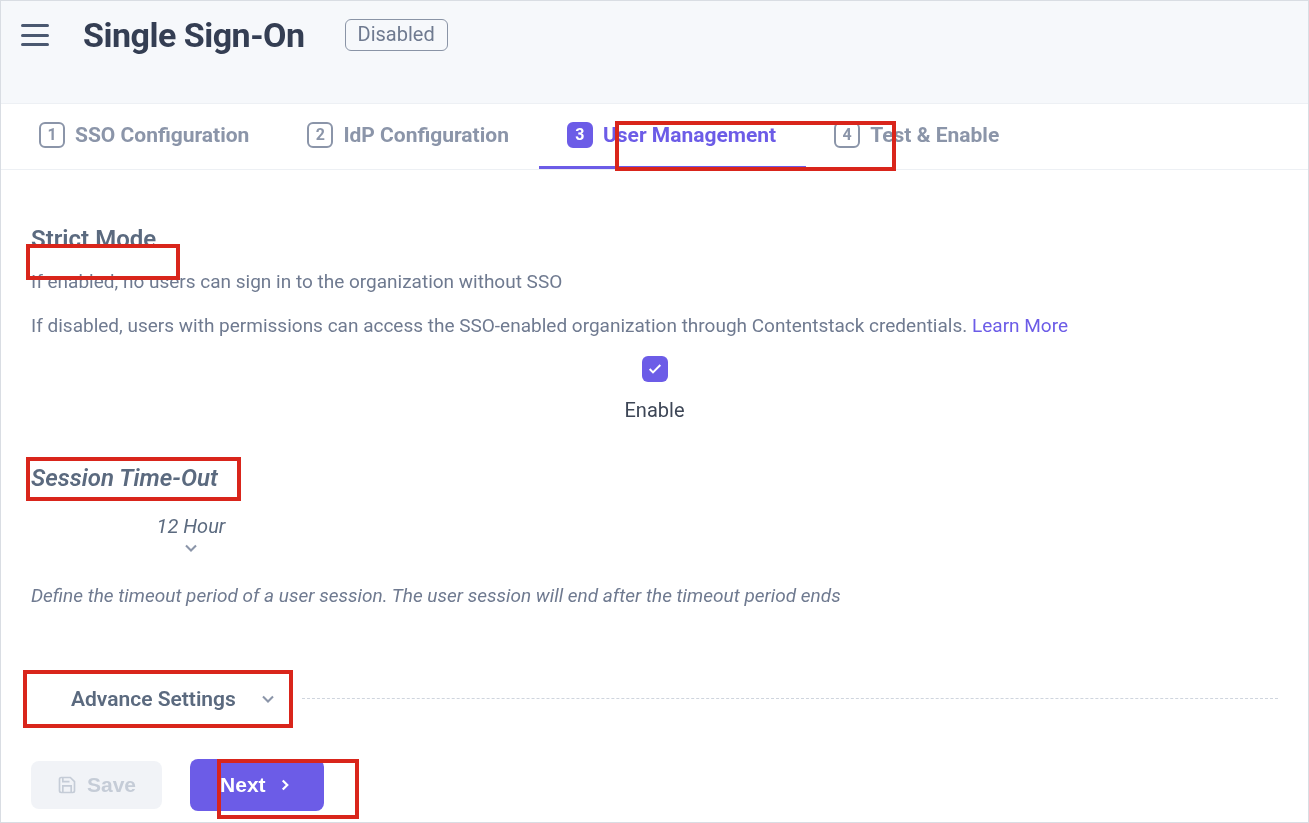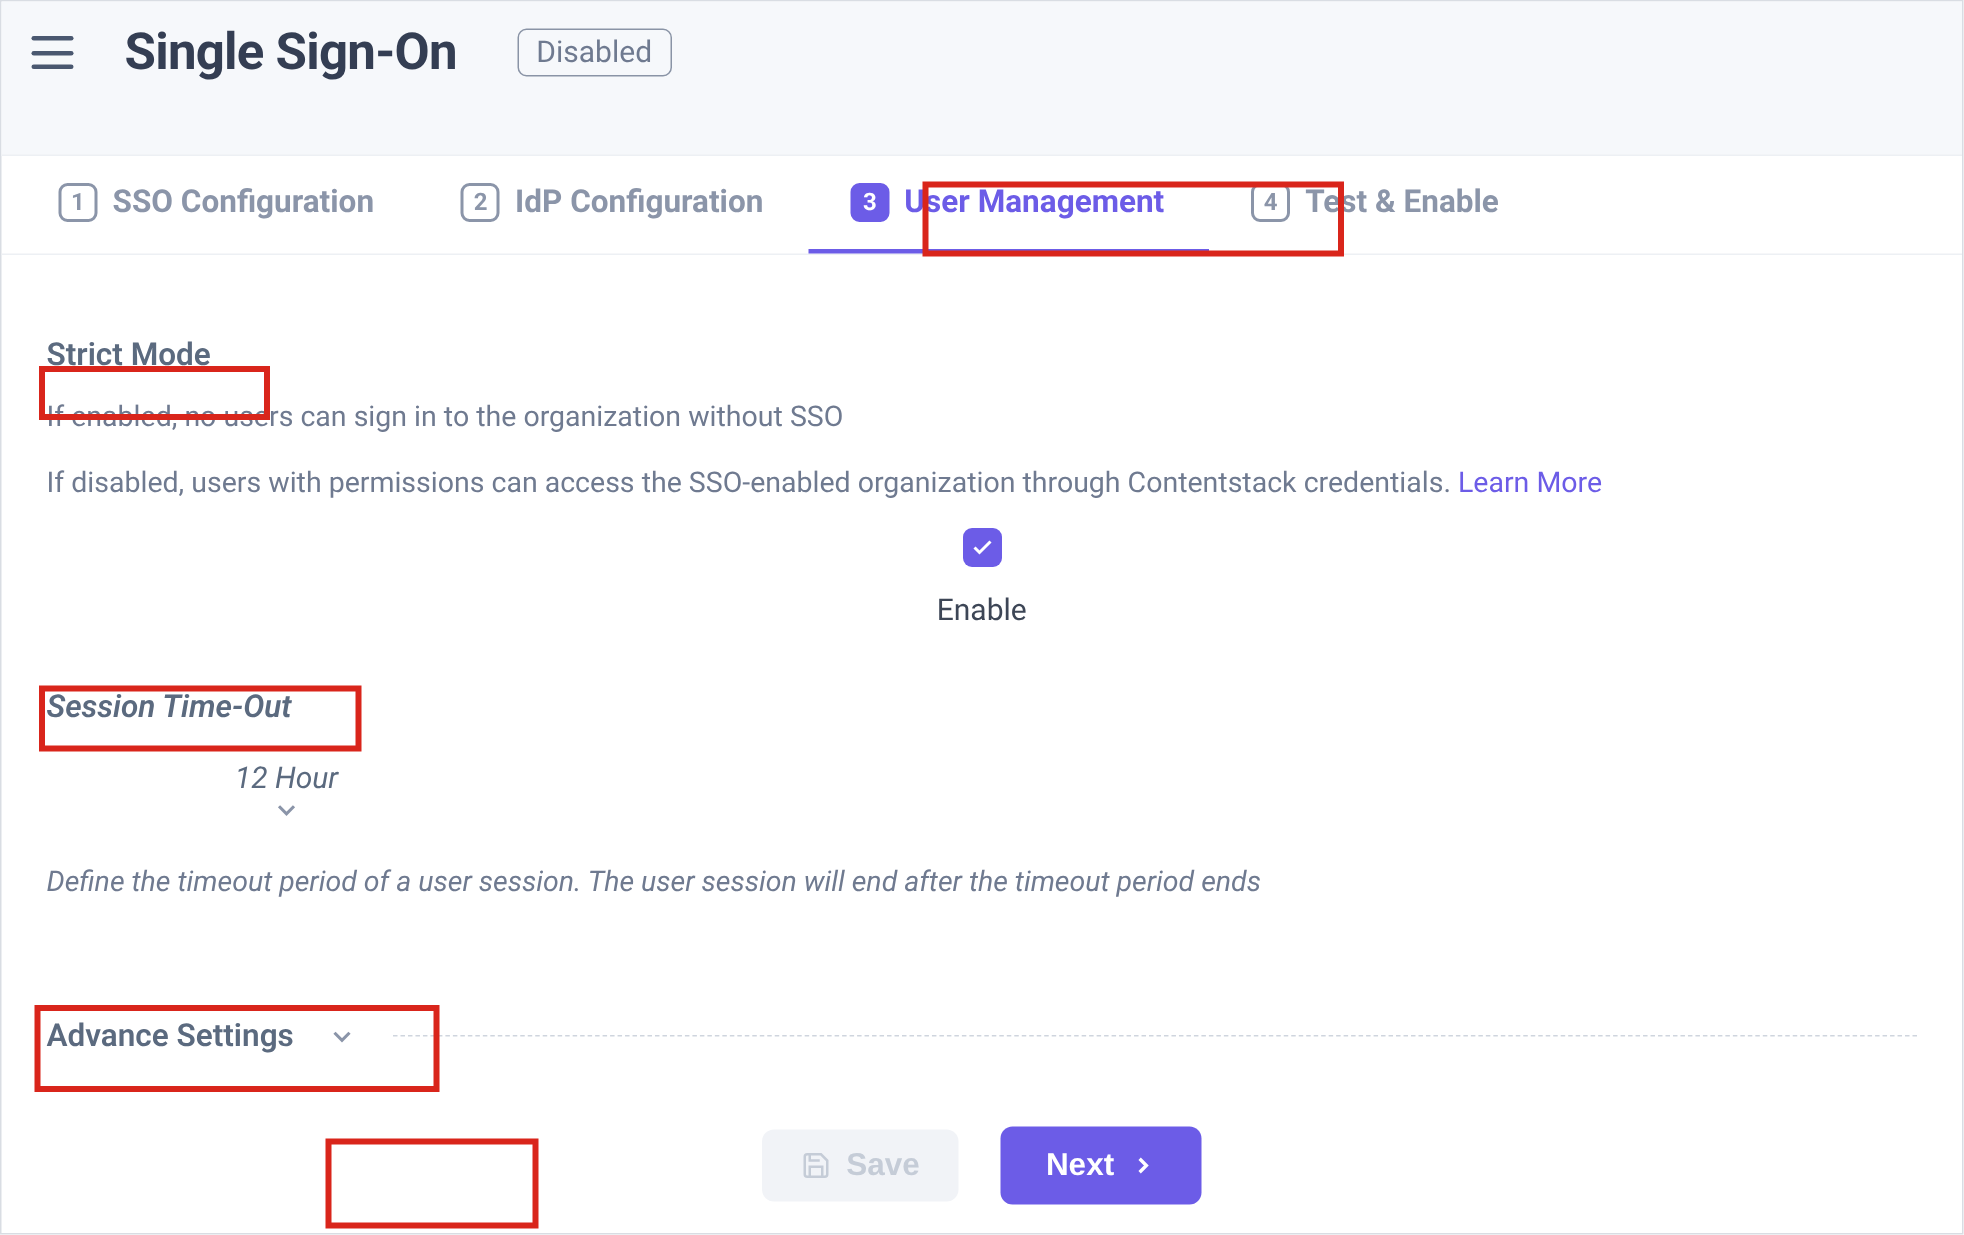--- a/index.html
+++ b/index.html
@@ -9,35 +9,35 @@
   .hamburger { width: 28px; height: 22px; display: flex; flex-direction: column; justify-content: space-between; cursor: pointer; }
   .hamburger span { display: block; height: 3px; background: #4a5870; border-radius: 2px; }
   .title { font-size: 34px; font-weight: 700; color: #343e53; letter-spacing: -0.5px; }
   .status-badge { border: 1.5px solid #8a94a6; border-radius: 6px; padding: 2px 12px 4px 12px; font-size: 20px; color: #6f7a90; margin-left: 6px; }
   .tabs { display: flex; border-bottom: 1px solid #edf0f4; padding: 0 10px; }
   .tab { display: flex; align-items: center; gap: 10px; padding: 18px 30px 18px 28px; font-size: 21px; font-weight: 700; color: #8b95a9; cursor: pointer; border-bottom: 3px solid transparent; }
   .tab .num { width: 26px; height: 26px; border: 2px solid #8b95a9; border-radius: 6px; display: flex; align-items: center; justify-content: center; font-size: 16px; font-weight: 700; line-height:1; color: #8b95a9; }
   .tab.active { color: #6c5ce7; border-bottom: 3px solid #6c5ce7; }
   .tab.active .num { background: #6c5ce7; border-color: #6c5ce7; color: #fff; }
   .content { padding: 55px 30px 20px 30px; }
-  .section-title { font-size: 21px; font-weight: 600; color: #5b6a7f; display: inline-block; }
+  .section-title { font-size: 24px; font-weight: 600; color: #5b6a7f; display: inline-block; }
   .desc { font-size: 19px; color: #6f7a90; margin-top: 14px; line-height: 1.6; }
   .desc a { color: #6c5ce7; text-decoration: none; }
   .checkbox-row { display: flex; align-items: center; gap: 16px; margin-top: 14px; flex-direction: column; }
   .checkbox { width: 26px; height: 26px; background: #6c5ce7; border-radius: 6px; display: flex; align-items: center; justify-content: center; cursor: pointer; }
   .checkbox svg { width: 16px; height: 16px; stroke: #fff; stroke-width: 3; fill: none; }
   .enable-label { font-size: 20px; color: #3d4656; }
   .section2 { margin-top: 42px; font-style: italic; }
   .select { display: flex; align-items: center; justify-content: space-between; width: 330px; padding: 14px 10px 14px 0; font-size: 20px; color: #5b6a7f; cursor: pointer; margin-top: 8px; flex-direction: column; }
   .select svg, .adv svg { width: 20px; height: 20px; stroke: #8b95a9; stroke-width: 2.5; fill: none; }
   .help { font-size: 19px; color: #6f7a90; margin-top: 12px; }
-  .adv-row { margin-top: 80px; display: flex; align-items: center; }
+  .adv-row { margin-top: 80px; display: flex; align-items: center; margin-left: 40px; }
   .adv { display: flex; align-items: center; gap: 22px; font-size: 21px; font-weight: 600; color: #5b6a7f; cursor: pointer; padding-right: 18px; }
   .dashed { flex: 1; border-top: 1.5px dashed #cfd5de; margin-left: 6px; }
-  .footer { margin-top: 48px; display: flex; gap: 28px; align-items: center; justify-content: center; }
+  .footer { margin-top: 48px; display: flex; gap: 28px; align-items: center; }
   .btn { display: flex; align-items: center; gap: 10px; padding: 12px 26px; border-radius: 8px; font-size: 21px; font-weight: 700; cursor: pointer; border: none; }
   .btn-save { background: #f1f3f7; color: #c5ccd7; }
   .btn-save svg { width: 20px; height: 20px; stroke: #c5ccd7; stroke-width: 2; fill: none; }
   .btn-next { background: #6c5ce7; color: #fff; padding: 14px 30px; }
   .btn-next svg { width: 18px; height: 18px; stroke: #fff; stroke-width: 3; fill: none; }
   
   .hl { position: absolute; border: 4px solid #d9251b; pointer-events: none; }
 </style>
 </head>
 <body>

